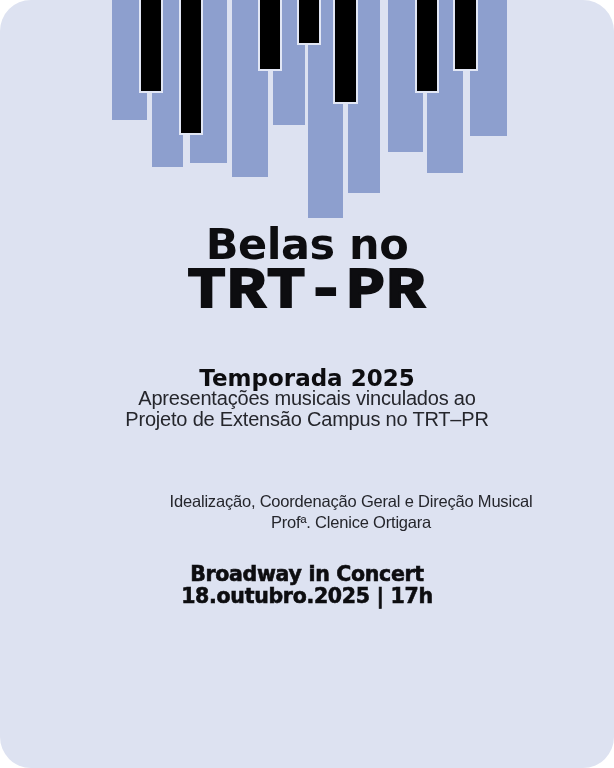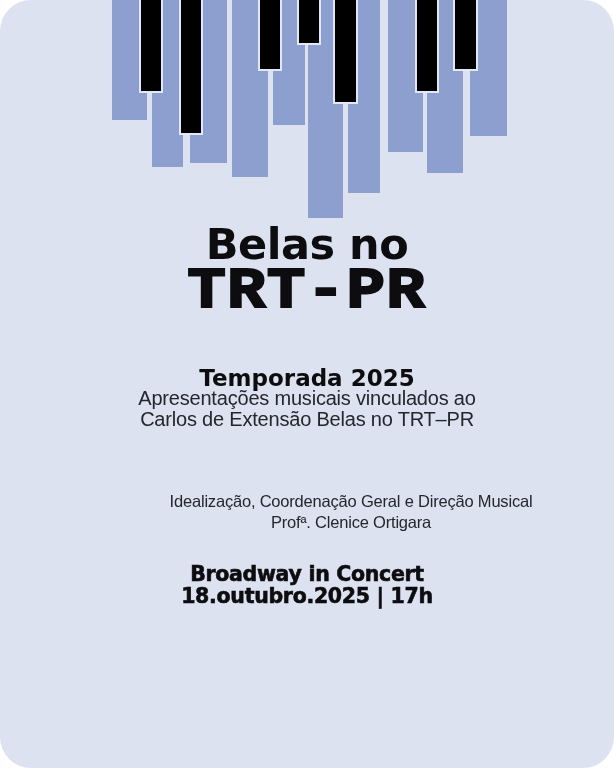--- a/index.html
+++ b/index.html
@@ -145,21 +145,21 @@
   <div class="tblock title1">Belas no</div>
 
   <div class="tblock title2">
     <span class="title2-inner">TRT-PR</span>
   </div>
 
   <div class="tblock subtitle">Temporada 2025</div>
 
   <div class="tblock desc">
       <div>Apresentações musicais vinculados ao</div>
-      <div>Carlos de Extensão Belas no TRT–PR</div>
+      <div>Projeto de Extensão Campus no TRT–PR</div>
     </div>
 
   <div class="tblock credits">
       <div>Idealização, Coordenação Geral e Direção Musical</div>
       <div>Profª. Clenice Ortigara</div>
     </div>
 
   <div class="tblock event">
     <div class="event-name">Broadway in Concert</div>
     <div class="event-date">18.outubro.2025 | 17h</div>

